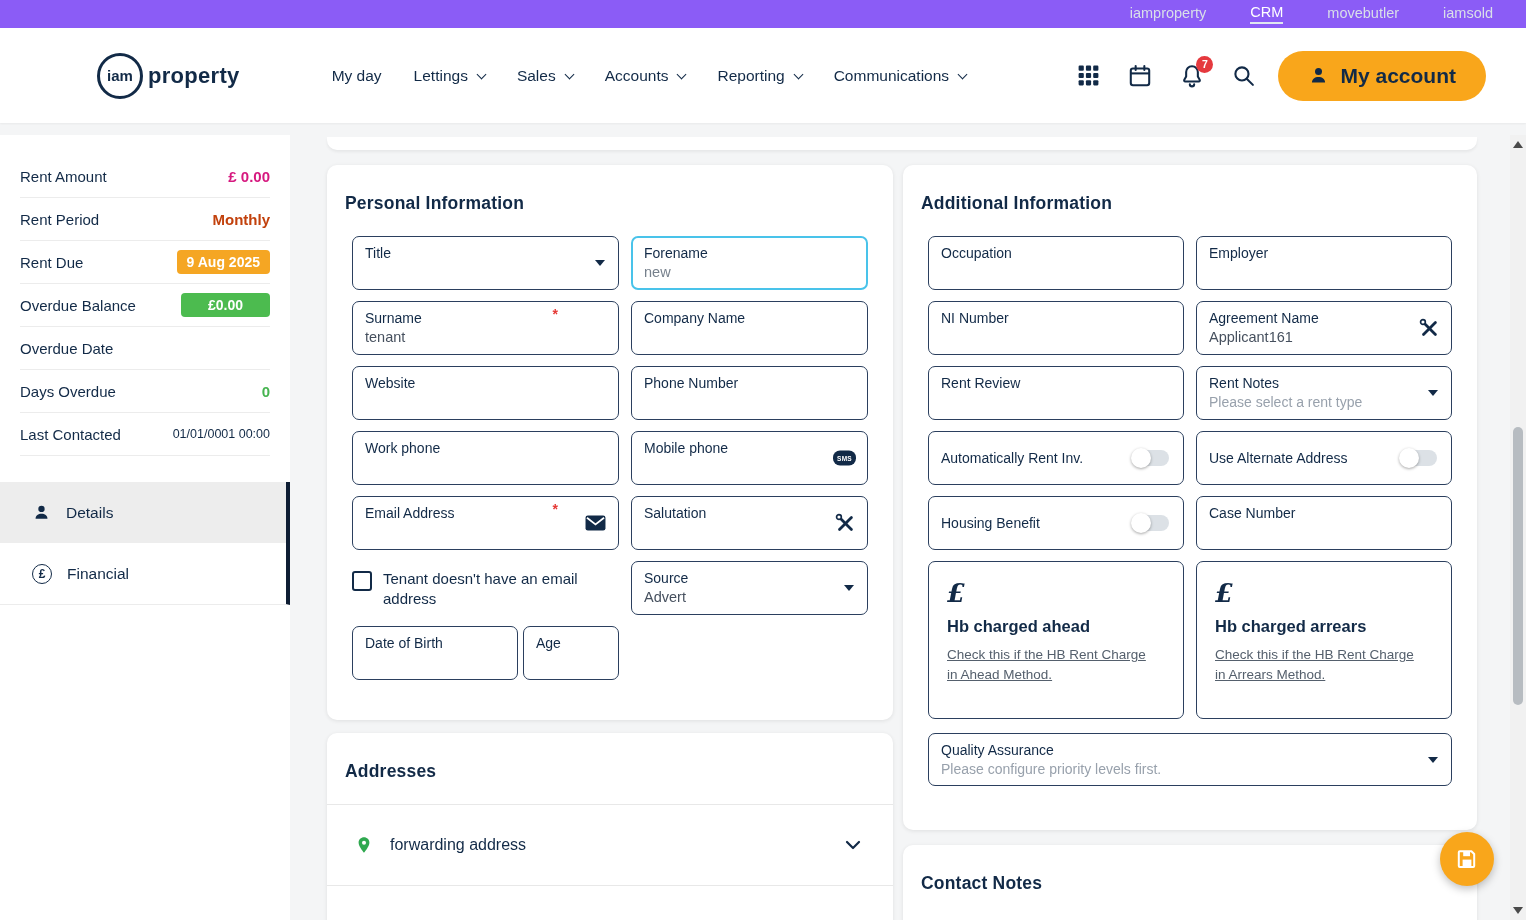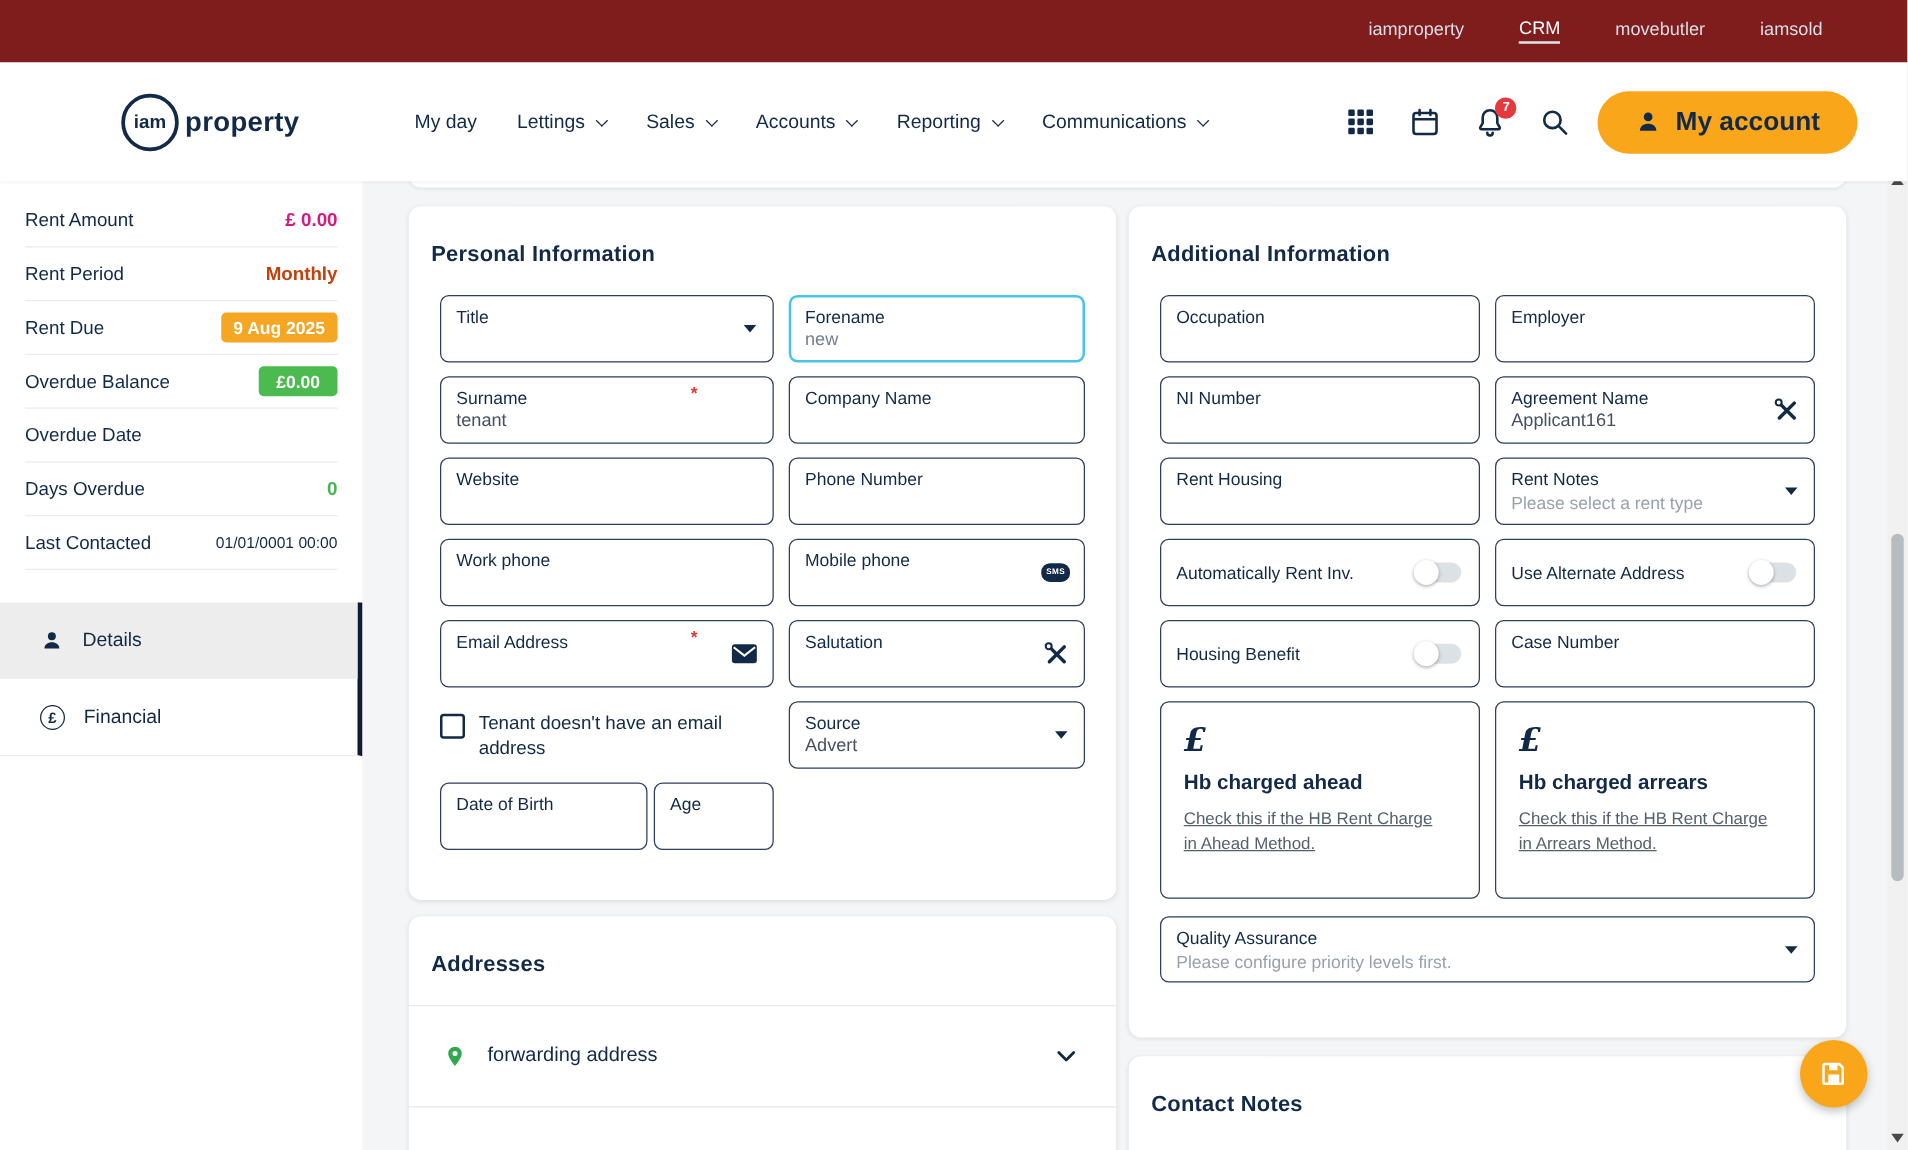--- a/index.html
+++ b/index.html
@@ -1,20 +1,20 @@
 <!DOCTYPE html>
 <html><head>
 <meta charset="utf-8">
 <style>
   * { box-sizing: border-box; margin: 0; padding: 0; }
   html,body { width:1526px; height:920px; overflow:hidden; }
   body { font-family:"Liberation Sans", sans-serif; background:#f4f5f6; position:relative; color:#122A47; }
 
   
-  .topbar { height:50px; background:#7f1d1d; display:flex; justify-content:flex-end; align-items:center; gap:44px; padding-right:68px; }
+  .topbar { height:28px; background:#8b5cf6; display:flex; justify-content:flex-end; align-items:center; gap:44px; padding-right:33px; }
   .topbar .tlink { color:#d9dfe9; font-size:14.5px; cursor:pointer; padding-bottom:2px; }
   .topbar .tlink.active { color:#ffffff; border-bottom:2px solid #dfe6f0; }
 
   
   .header { height:95px; background:#fff; display:flex; align-items:center; padding:0 40px 0 97px; position:relative; z-index:4; box-shadow:0 1px 2px rgba(0,0,0,.05); }
   .logo { display:flex; align-items:center; cursor:pointer; }
   .logo .circ { width:46px; height:46px; border:3px solid #122A47; border-radius:50%; display:grid; place-items:center; font-weight:bold; font-size:15px; color:#122A47; }
   .logo .rest { font-size:22px; font-weight:bold; color:#122A47; margin-left:5px; letter-spacing:.3px; }
   .nav { display:flex; align-items:center; gap:32px; margin-left:92px; }
   .nav .nitem { display:flex; align-items:center; font-size:15.5px; color:#122A47; cursor:pointer; }
@@ -29,21 +29,21 @@
   .sidebar { position:absolute; top:135px; left:0; width:290px; bottom:0; background:#fff; }
   .stats { padding:20px 20px 0 20px; }
   .stat { display:flex; justify-content:space-between; align-items:center; height:43px; border-bottom:1px solid #ececec; }
   .s-lab { font-size:15px; color:#122A47; }
   .s-val { font-size:15px; color:#122A47; }
   .s-val.pink { color:#D6197F; font-weight:bold; }
   .s-val.blue { color:#c2410c; font-weight:bold;text-align:center; }
   .s-val.green { color:#46B450; font-weight:bold; }
   .s-val.small { font-size:12.5px; }
   .s-val.badge-orange { background:#F5A623; color:#fff; font-weight:bold; font-size:14px; padding:4px 10px; border-radius:4px; }
-  .s-val.badge-green { background:#4CBB4F; color:#fff; font-weight:bold; font-size:14px; padding:4px 14px; border-radius:4px; }
+  .s-val.badge-green { background:#4CBB4F; color:#fff; font-weight:bold; font-size:14px; padding:4px 27px; border-radius:4px; }
   .menu { margin-top:26px; border-right:4px solid #0E1D33; border-bottom:1px solid #ececec; }
   .mitem { height:61px; display:flex; align-items:center; gap:15px; padding-left:32px; cursor:pointer; }
   .mitem.active { background:#ededed; }
   .mlab { font-size:15.5px; font-weight:normal; color:#122A47; }
   .pound-circ { width:20px; height:20px; border:1.8px solid #122A47; border-radius:50%; display:grid; place-items:center; font-size:12px; font-weight:bold; color:#122A47; }
 
   
   .main { position:absolute; top:135px; left:290px; width:1220px; bottom:0; background:#f4f5f6; overflow:hidden; }
   .card { position:absolute; background:#fff; border-radius:10px; box-shadow:0 1px 4px rgba(0,0,0,.09); }
   .strip { position:absolute; left:37px; top:2px; width:1150px; height:13px; background:#fff; border-radius:0 0 10px 10px; box-shadow:0 2px 3px rgba(0,0,0,.06); }
@@ -354,21 +354,21 @@
               <g stroke="#122A47" stroke-width="3" stroke-linecap="round">
                 <line x1="6" y1="6" x2="19" y2="19"></line>
                 <line x1="19" y1="6" x2="6" y2="19"></line>
               </g>
               <circle cx="5.4" cy="5.4" r="2.6" fill="#fff" stroke="#122A47" stroke-width="1.8"></circle>
             </svg>
         </span>
       </div>
 
       <div class="fb">
-        <span class="lab">Rent Housing</span>
+        <span class="lab">Rent Review</span>
       </div>
 
       <div class="fb select">
         <span class="lab">Rent Notes</span>
         <span class="ph">Please select a rent type</span>
         <span class="scaret"></span>
       </div>
 
       <div class="fb togglefb">
         <span class="lab">Automatically Rent Inv.</span>

